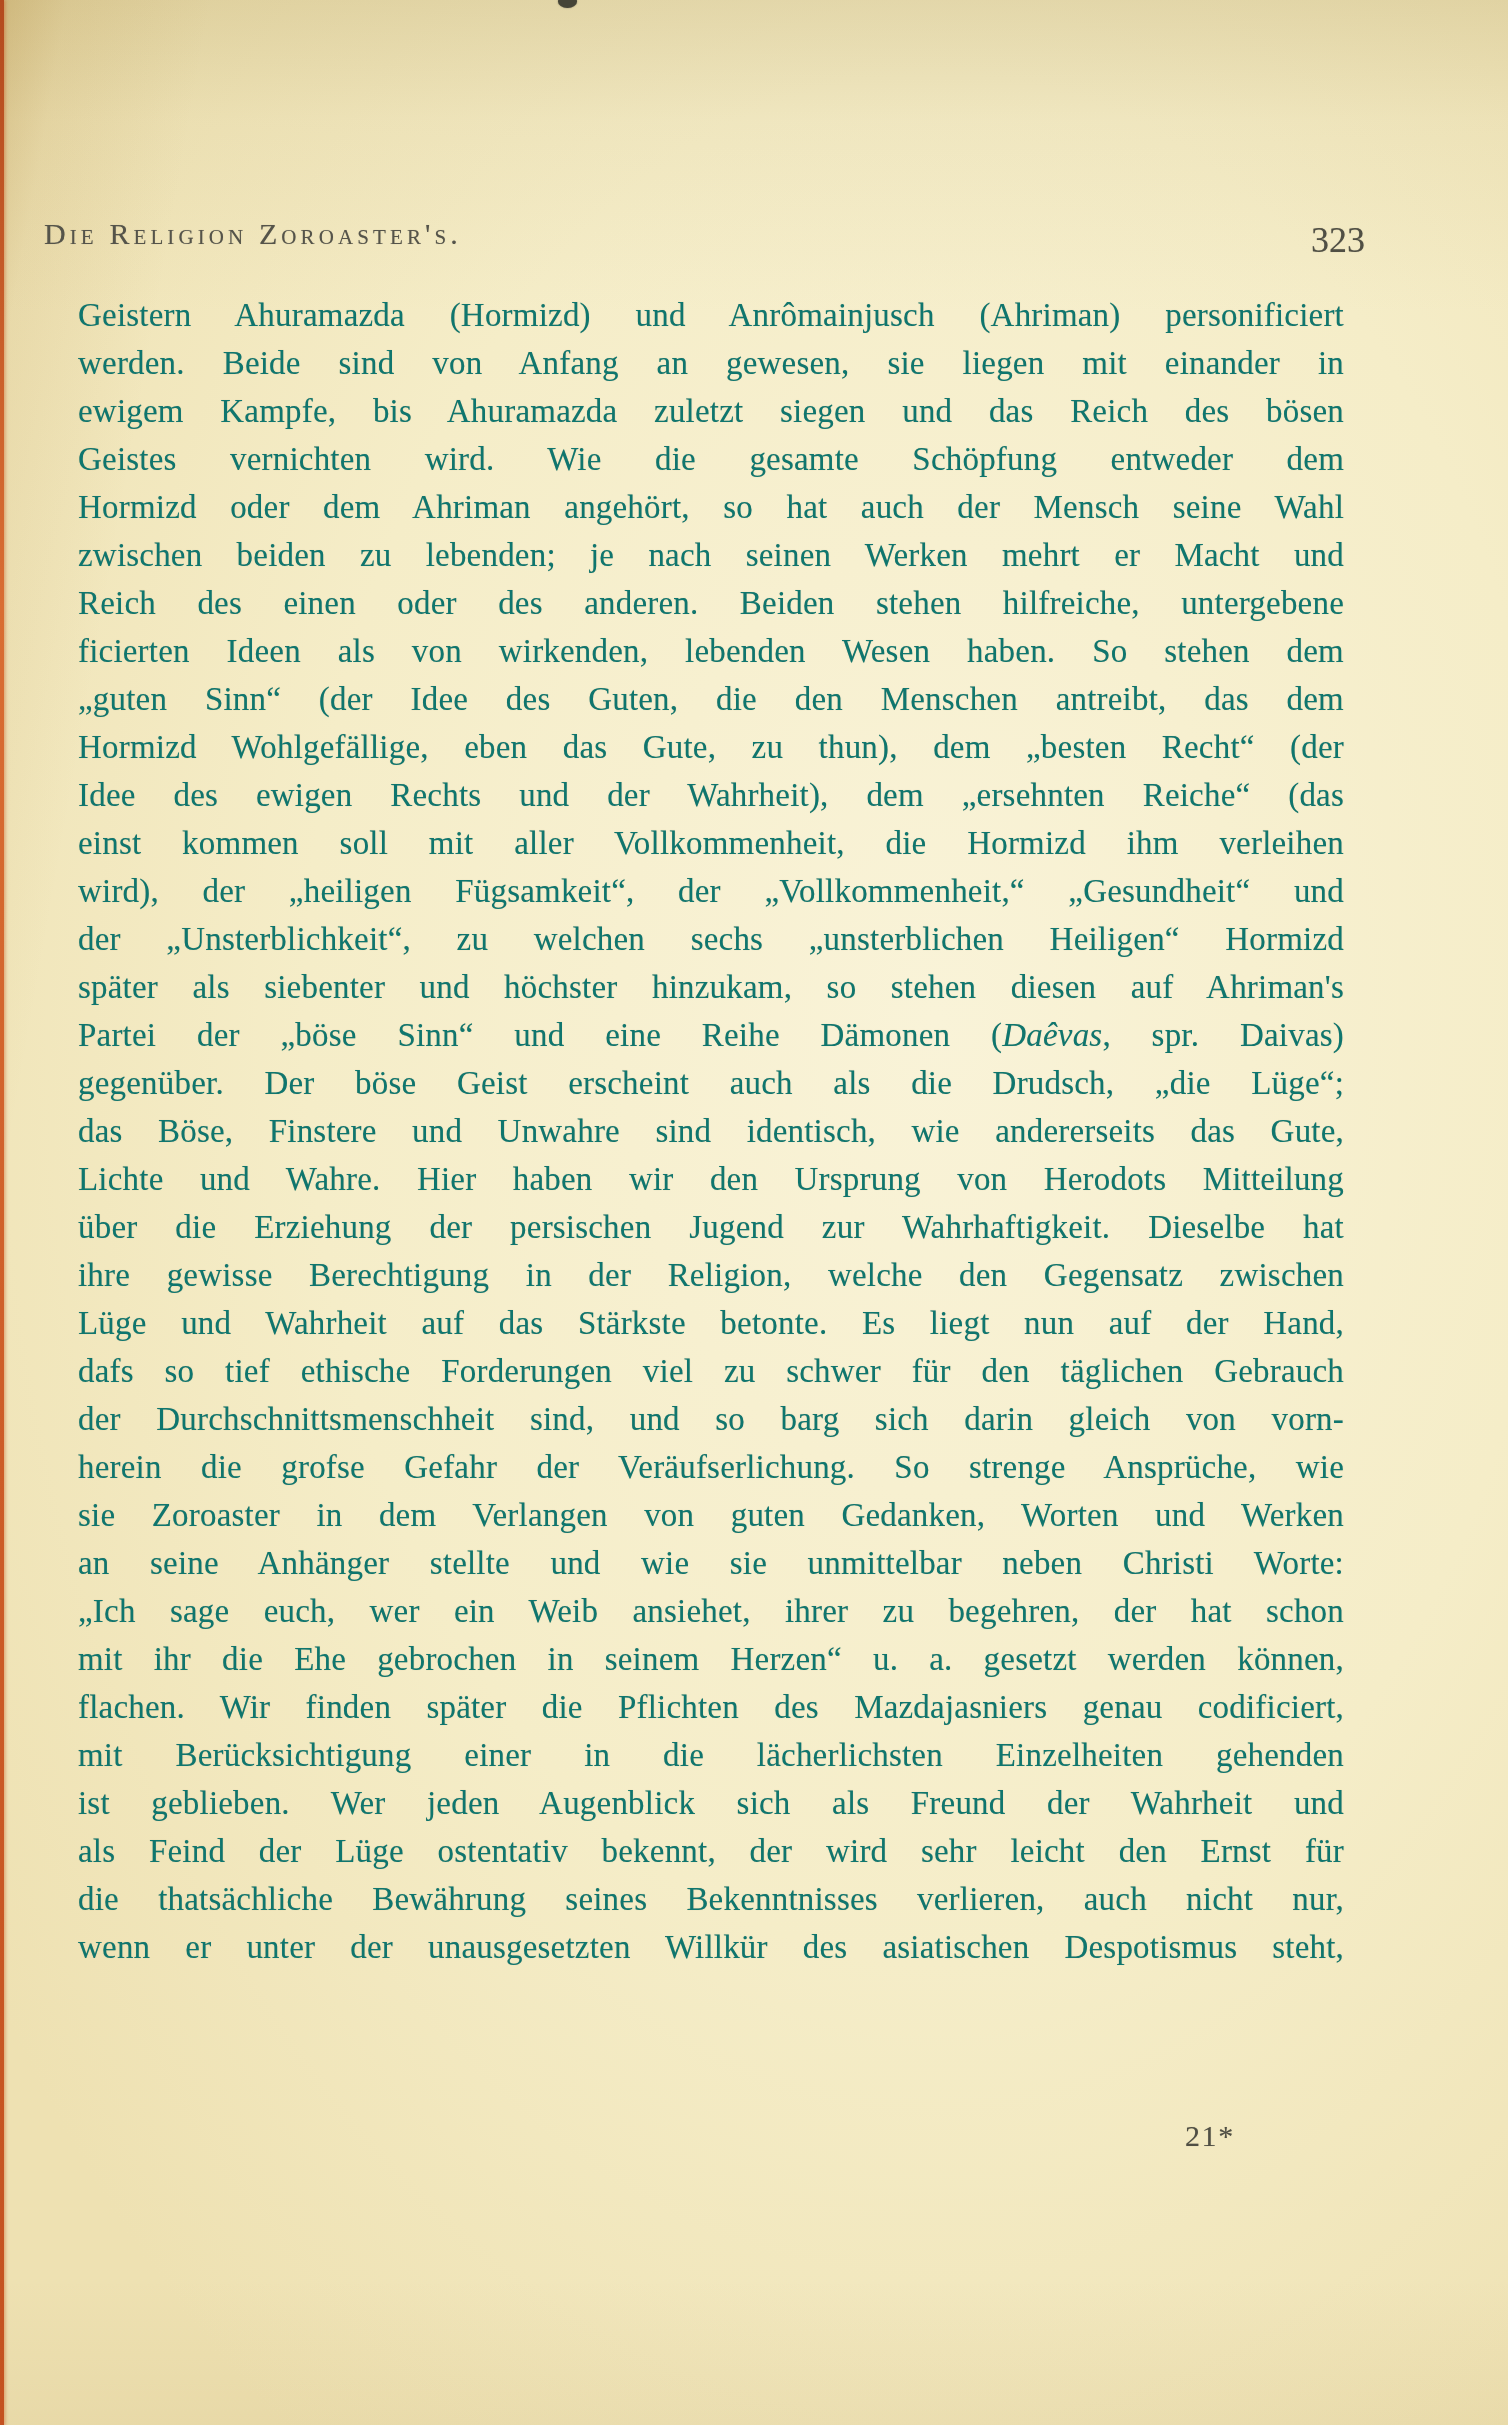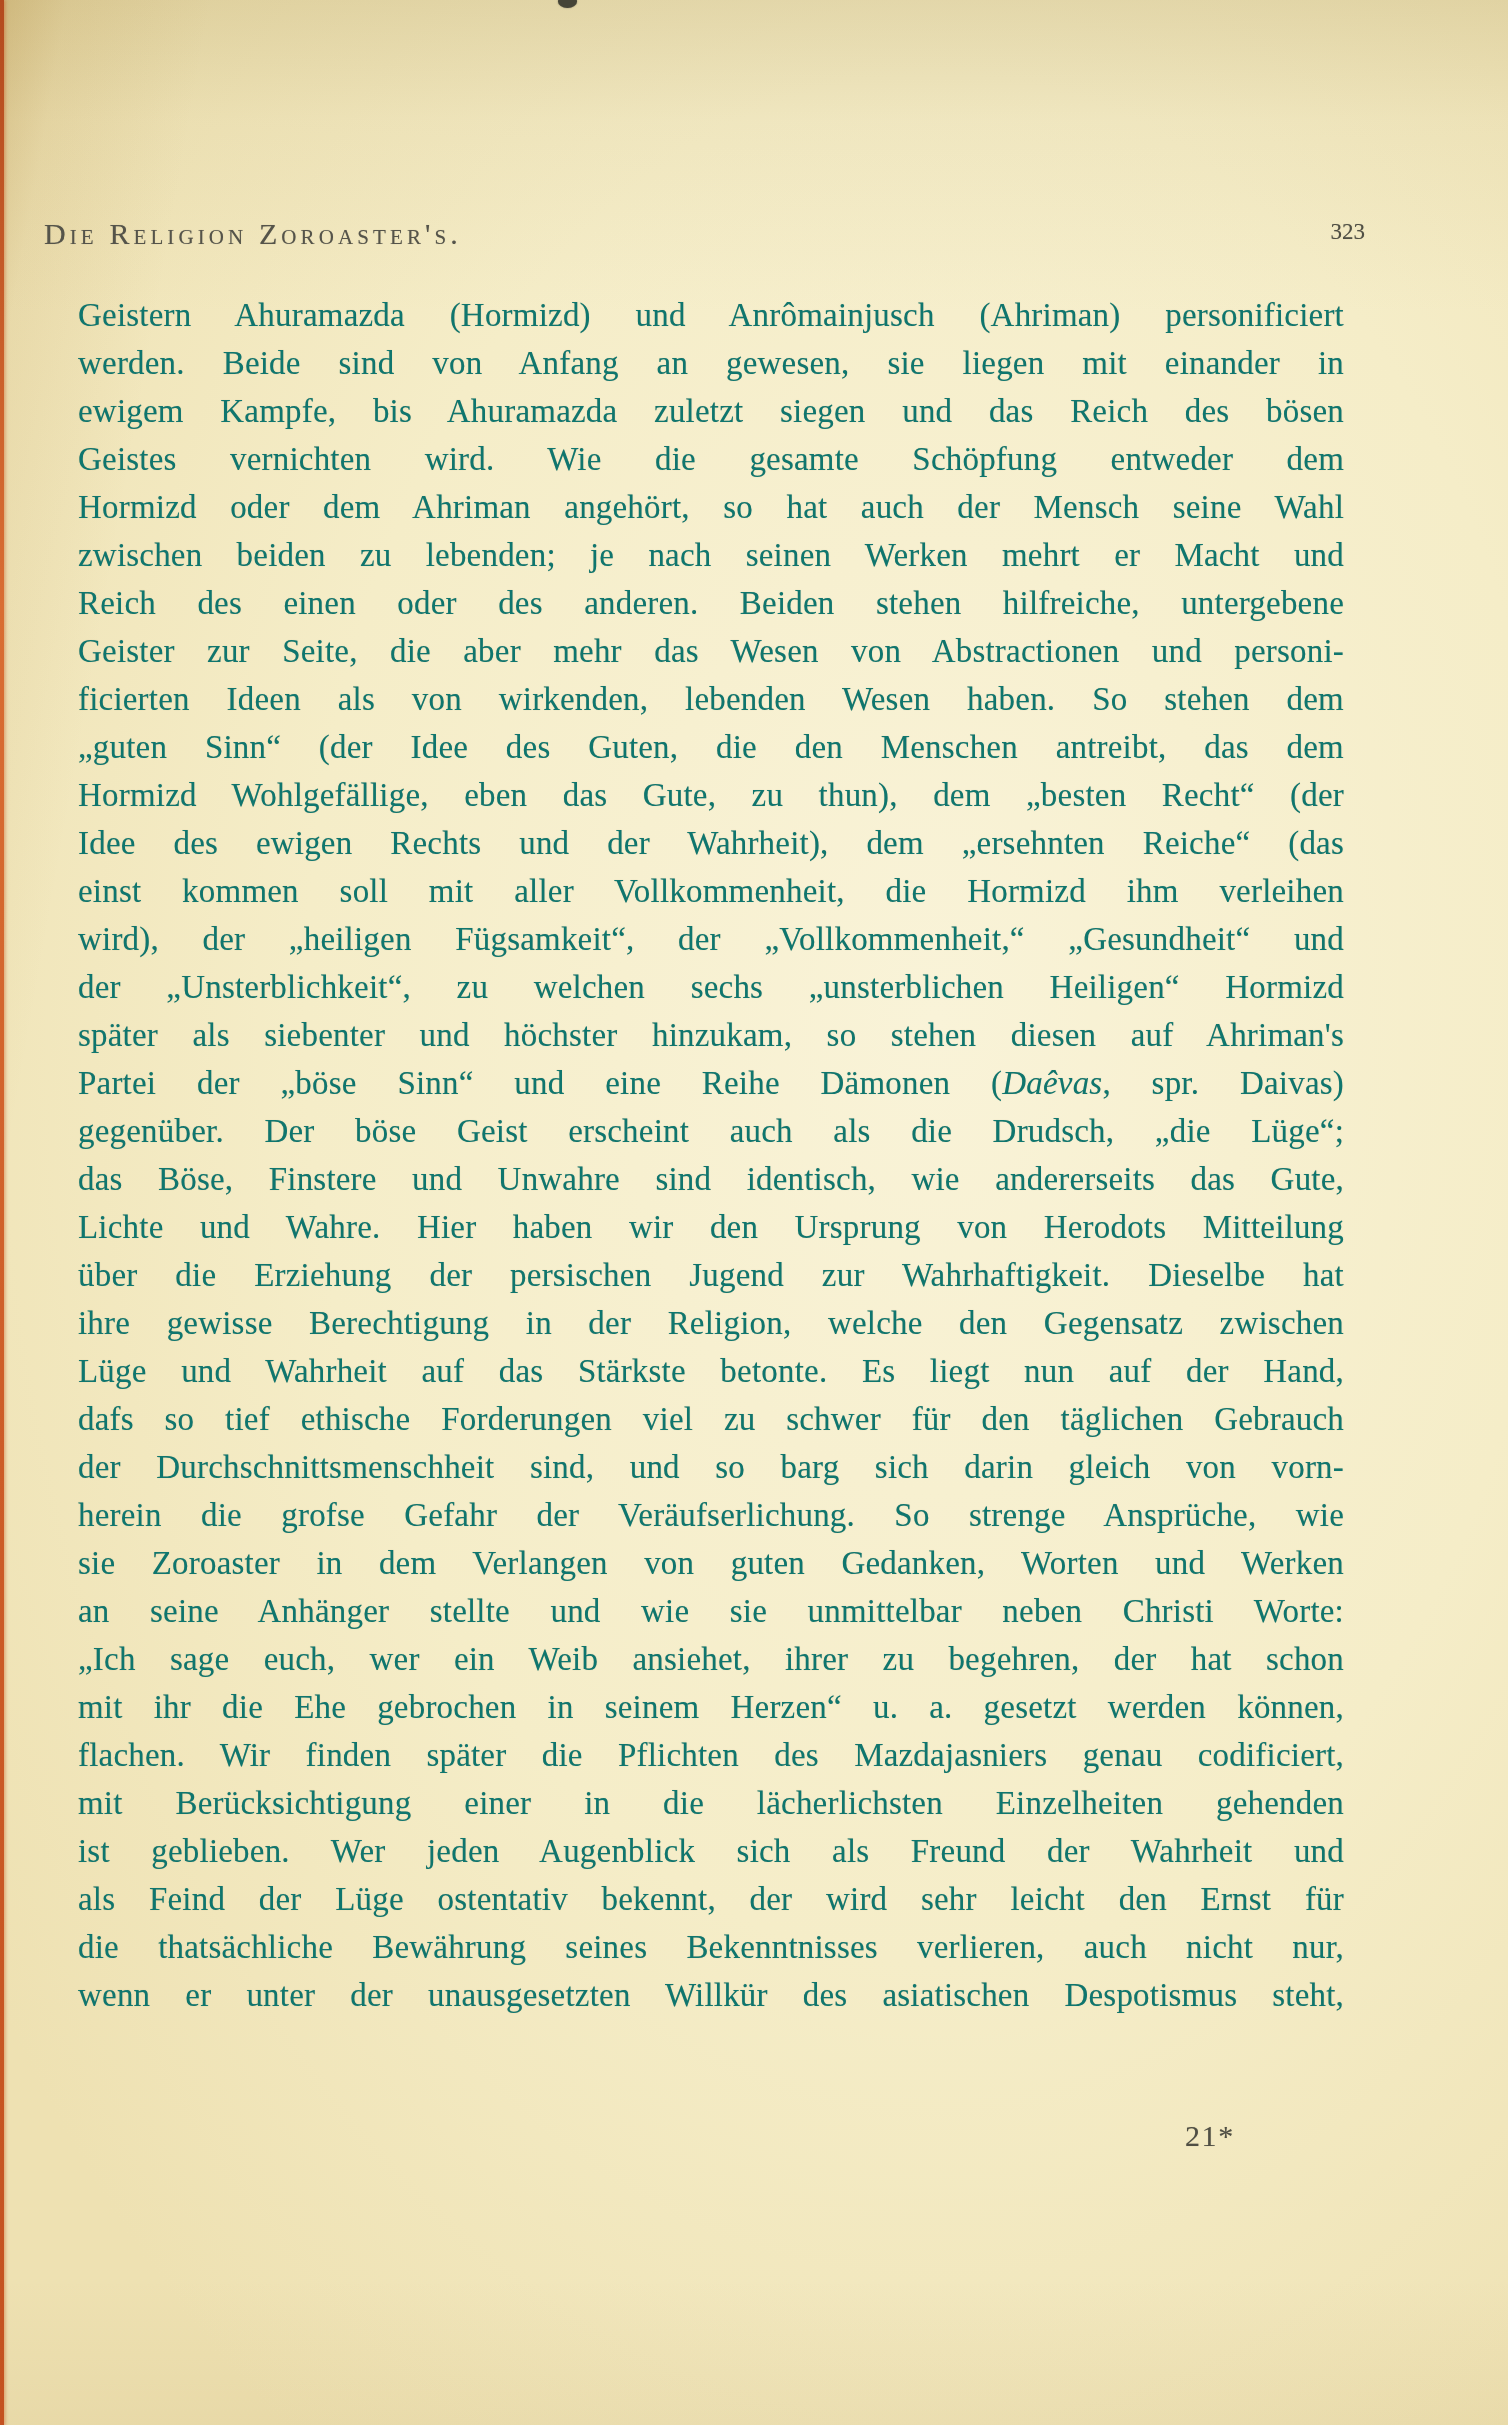--- a/index.html
+++ b/index.html
@@ -40,21 +40,21 @@
   .head-title {
     position: absolute; left: 0; right: 0; text-align: left;
     transform: translateX(-34px);
     font-variant: small-caps;
     font-size: 30px; letter-spacing: 4.1px;
     color: #55544a;
     text-shadow: 0 0 0.8px rgba(85,84,74,0.4);
   }
   .head-pageno {
     position: absolute; right: -21px; top: 1.6px;
-    font-size: 23px; color: #504f44;
+    font-size: 36px; color: #504f44;
     text-shadow: 0 0 0.8px rgba(85,84,74,0.4);
   }
 
   .body-text {
     position: absolute; top: 291px; left: 0; width: 1266px;
     font-size: 33px; color: #0f766e;
     letter-spacing: 0.2px;
     text-shadow: 0 0 0.8px rgba(90,88,70,0.35);
   }
   .line {
@@ -86,21 +86,20 @@
   </div>
 
   <div class="body-text">
       <div class="line"><span>Geistern Ahuramazda (Hormizd) und Anrômainjusch (Ahriman) personificiert</span></div>
       <div class="line"><span>werden. Beide sind von Anfang an gewesen, sie liegen mit einander in</span></div>
       <div class="line"><span>ewigem Kampfe, bis Ahuramazda zuletzt siegen und das Reich des bösen</span></div>
       <div class="line"><span>Geistes vernichten wird. Wie die gesamte Schöpfung entweder dem</span></div>
       <div class="line"><span>Hormizd oder dem Ahriman angehört, so hat auch der Mensch seine Wahl</span></div>
       <div class="line"><span>zwischen beiden zu lebenden; je nach seinen Werken mehrt er Macht und</span></div>
       <div class="line"><span>Reich des einen oder des anderen. Beiden stehen hilfreiche, untergebene</span></div>
-      <div class="line"><span>Geister zur Seite, die aber mehr das Wesen von Abstractionen und personi-</span></div>
       <div class="line"><span>ficierten Ideen als von wirkenden, lebenden Wesen haben. So stehen dem</span></div>
       <div class="line"><span>„guten Sinn“ (der Idee des Guten, die den Menschen antreibt, das dem</span></div>
       <div class="line"><span>Hormizd Wohlgefällige, eben das Gute, zu thun), dem „besten Recht“ (der</span></div>
       <div class="line"><span>Idee des ewigen Rechts und der Wahrheit), dem „ersehnten Reiche“ (das</span></div>
       <div class="line"><span>einst kommen soll mit aller Vollkommenheit, die Hormizd ihm verleihen</span></div>
       <div class="line"><span>wird), der „heiligen Fügsamkeit“, der „Vollkommenheit,“ „Gesundheit“ und</span></div>
       <div class="line"><span>der „Unsterblichkeit“, zu welchen sechs „unsterblichen Heiligen“ Hormizd</span></div>
       <div class="line"><span>später als siebenter und höchster hinzukam, so stehen diesen auf Ahriman's</span></div>
       <div class="line"><span>Partei der „böse Sinn“ und eine Reihe Dämonen (</span><span class="em">Daêvas</span><span>, spr. Daivas)</span></div>
       <div class="line"><span>gegenüber. Der böse Geist erscheint auch als die Drudsch, „die Lüge“;</span></div>

